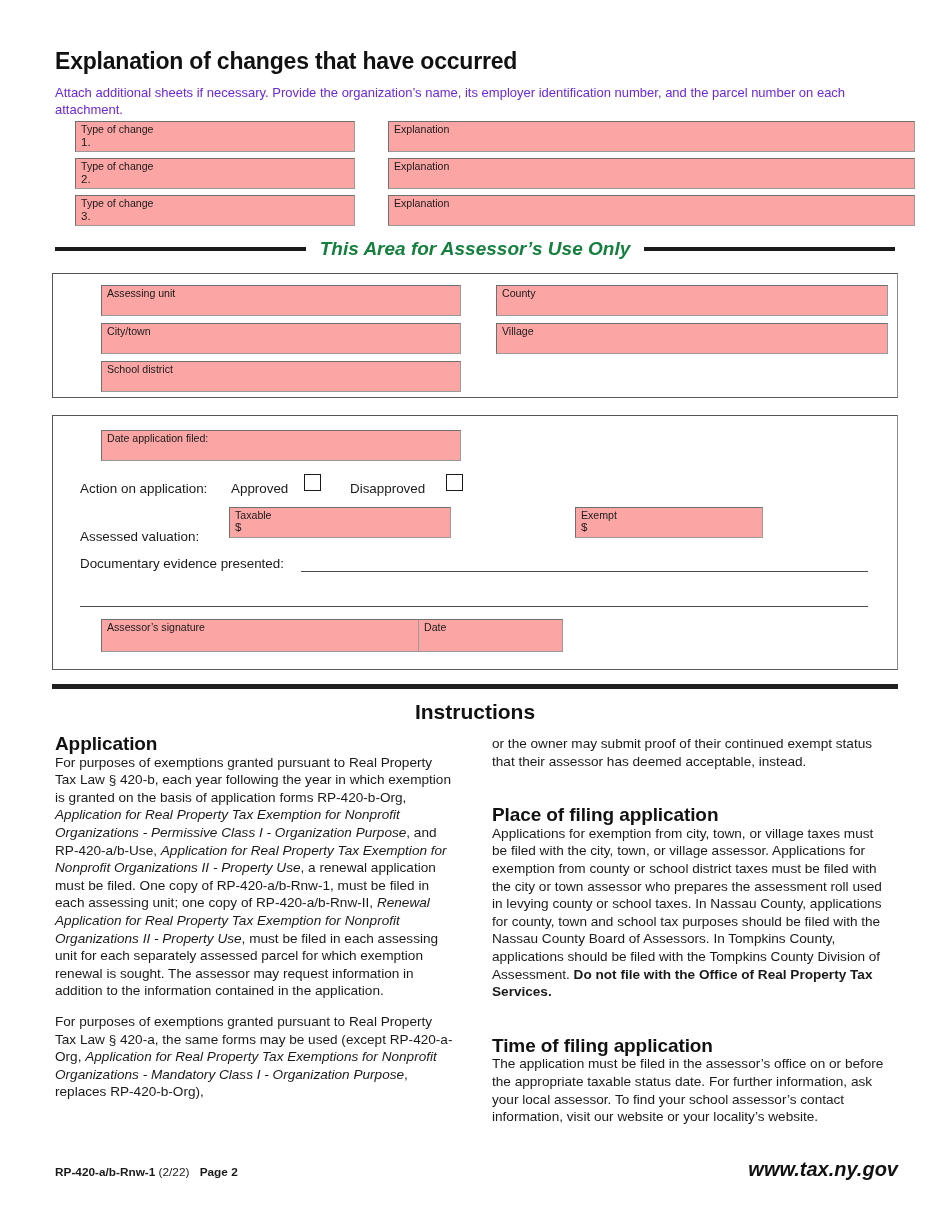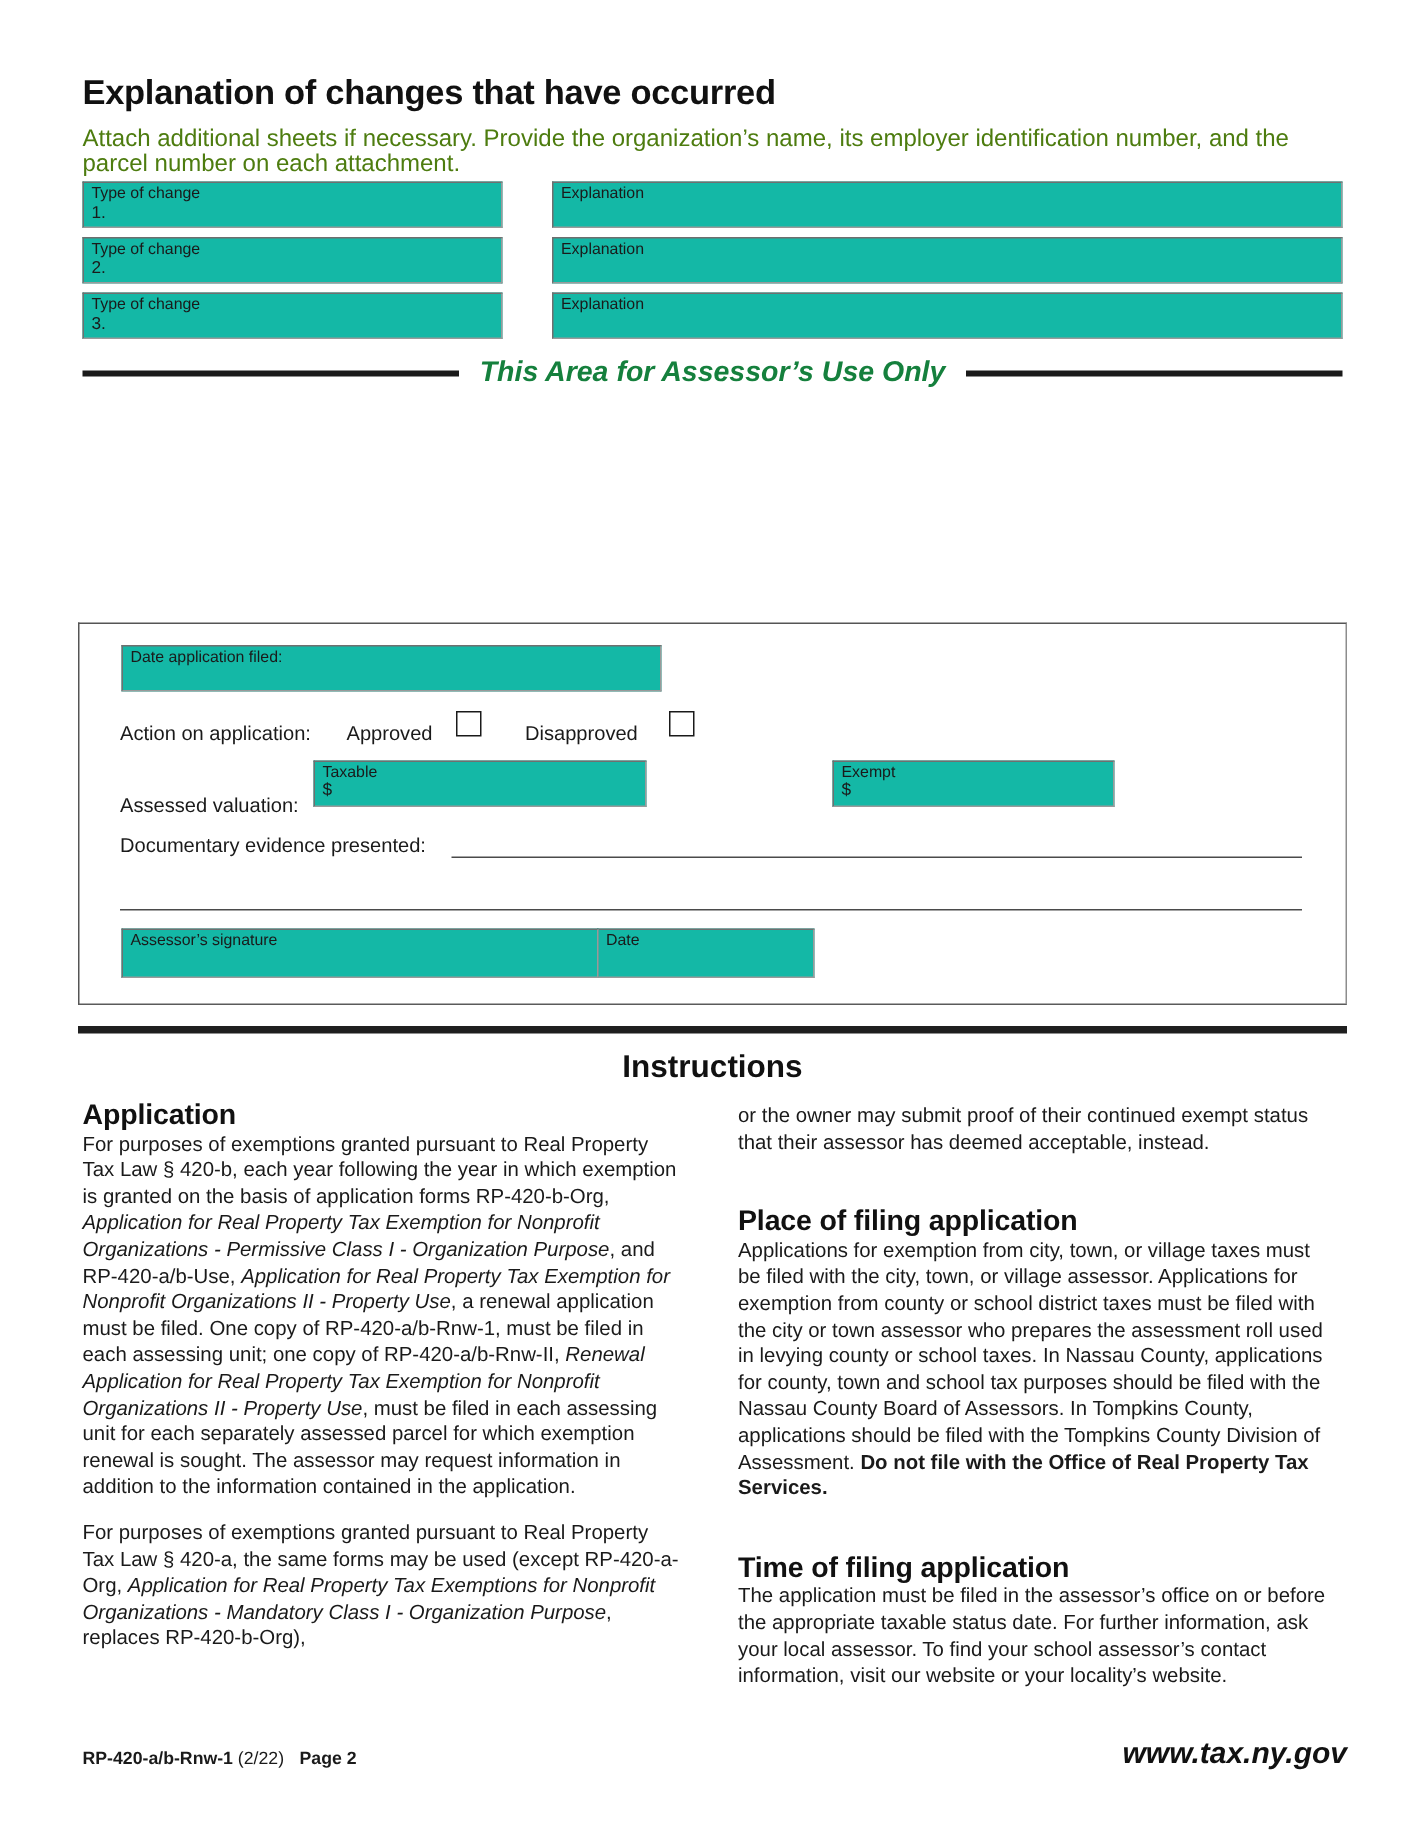--- a/index.html
+++ b/index.html
@@ -31,33 +31,34 @@
     font-size: 23px;
     font-weight: bold;
     letter-spacing: -0.2px;
     color: #111;
   }
   .sec-sub {
     position: absolute;
     left: 55px;
     top: 84px;
     width: 820px;
-    font-size: 16px;
+    font-size: 13px;
     line-height: 17px;
-    color: #4d7c0f;
+    color: #6d28d9;
   }
 
   
   .fbox {
     position: absolute;
     box-sizing: border-box;
     border: 1px solid #6f6f6f;
     border-right-color: #9a9a9a;
     border-bottom-color: #9a9a9a;
-    background: #14b8a6;
+    background: #fca5a5;
+    margin-left: 20px;
   }
   .fbox .cap {
     position: absolute;
     left: 5px;
     top: 1px;
     font-size: 10.6px;
     line-height: 13px;
     color: #1a1a1a;
     white-space: nowrap;
   }
@@ -240,20 +241,40 @@
   <div class="fbox" style="left:368px; top:195px; width:527px; height:31px;">
     <span class="cap">Explanation</span>
   </div>
 
   <div class="rule-head">
     <span class="line"></span>
     <span class="txt">This Area for Assessor’s Use Only</span>
     <span class="line"></span>
   </div>
 
+  <div class="panel" style="left:52px; top:273px; width:846px; height:125px;">
+
+    <div class="fbox" style="left:28px; top:11px; width:360px; height:31px;">
+      <span class="cap">Assessing unit</span>
+    </div>
+    <div class="fbox" style="left:423px; top:11px; width:392px; height:31px;">
+      <span class="cap">County</span>
+    </div>
+
+    <div class="fbox" style="left:28px; top:49px; width:360px; height:31px;">
+      <span class="cap">City/town</span>
+    </div>
+    <div class="fbox" style="left:423px; top:49px; width:392px; height:31px;">
+      <span class="cap">Village</span>
+    </div>
+
+    <div class="fbox" style="left:28px; top:87px; width:360px; height:31px;">
+      <span class="cap">School district</span>
+    </div>
+  </div>
 
   <div class="panel" style="left:52px; top:415px; width:846px; height:255px;">
 
     <div class="fbox" style="left:28px; top:14px; width:360px; height:31px;">
       <span class="cap">Date application filed:</span>
     </div>
 
     <span class="plabel" style="left:27px; top:65px;">Action on application:</span>
     <span class="plabel" style="left:178px; top:65px;">Approved</span>
     <span class="cbox" style="left:251px; top:58px;"></span>

